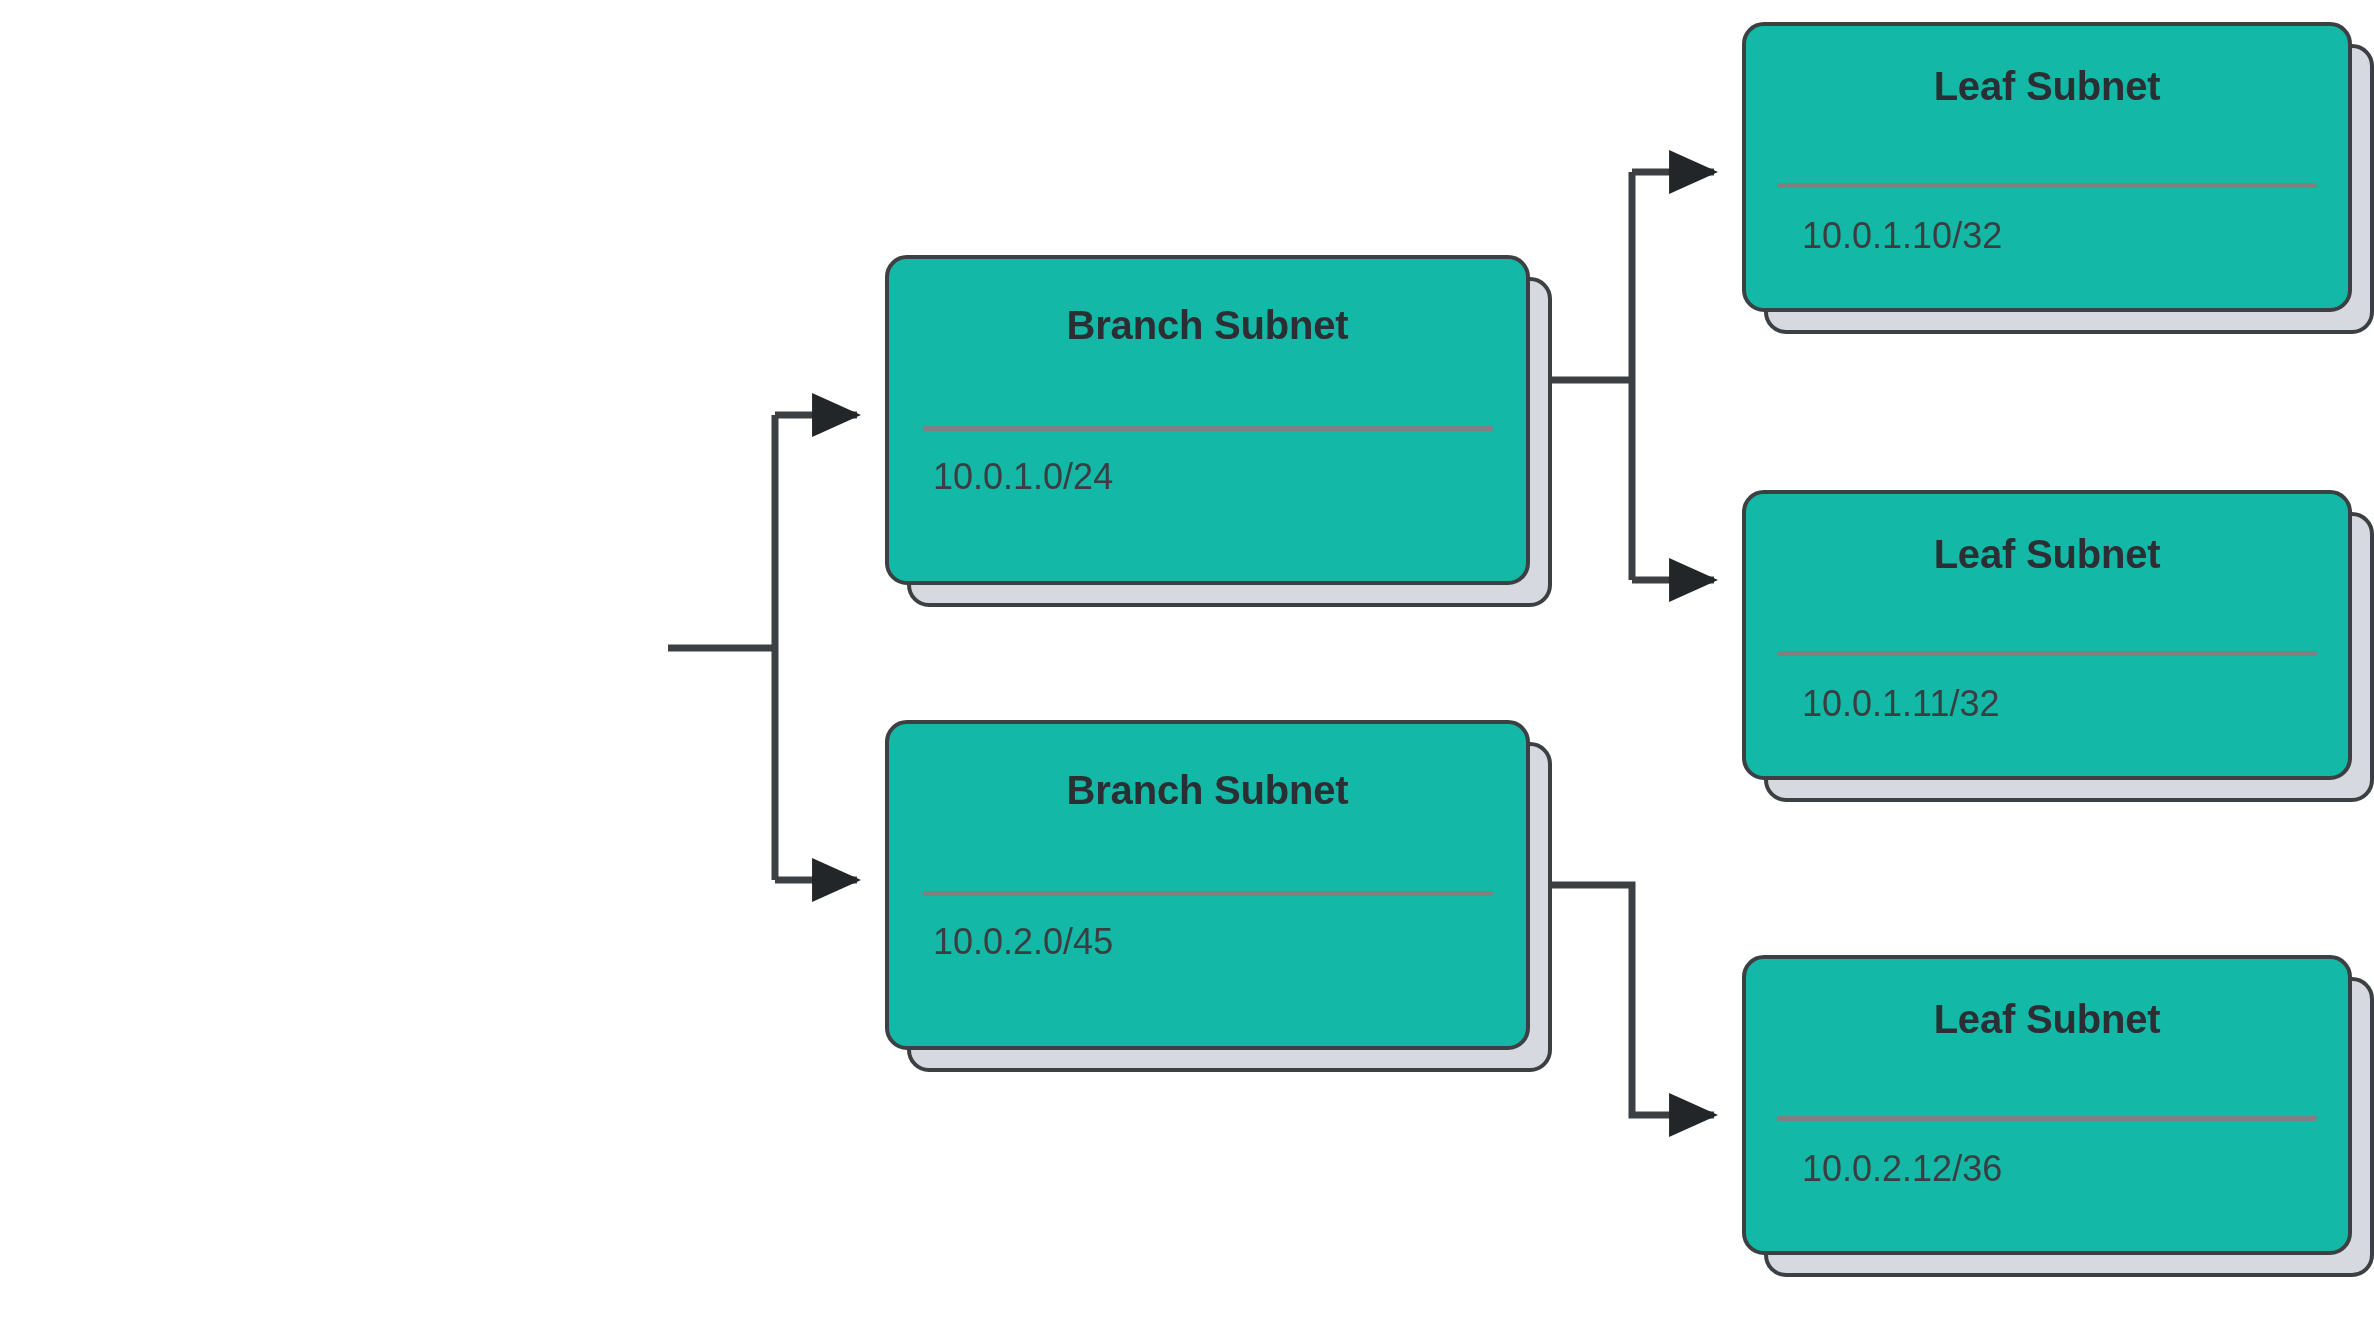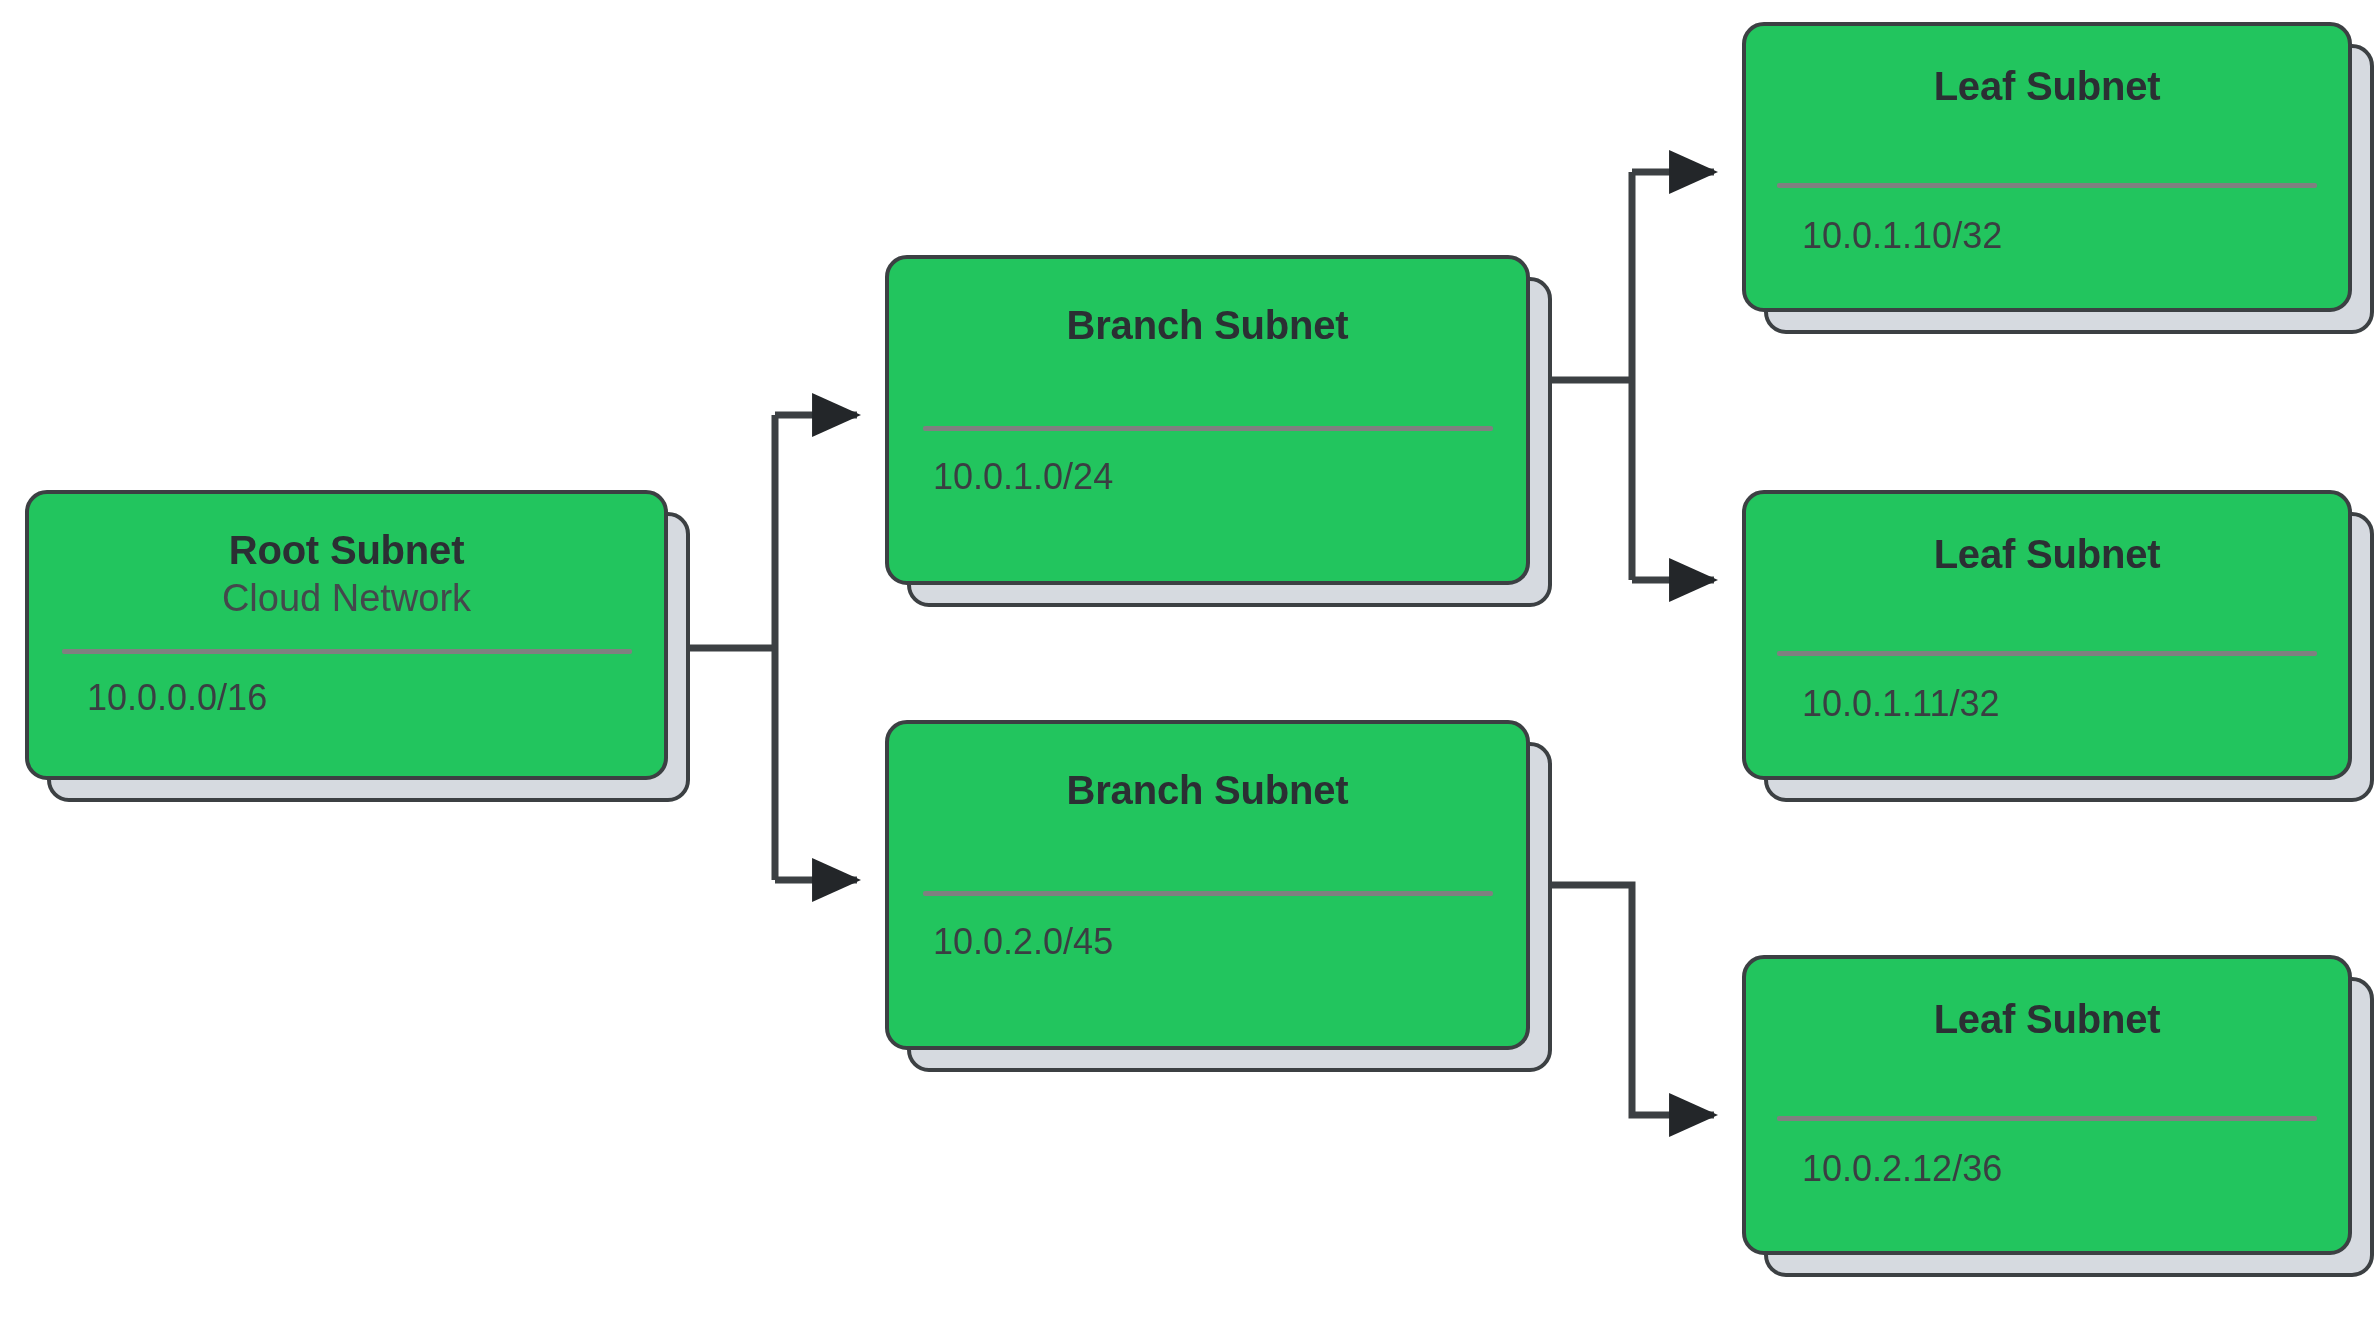--- a/index.html
+++ b/index.html
@@ -45,21 +45,21 @@
     border: 4px solid #3c4043;
     border-radius: 22px;
     box-sizing: border-box;
   }
   .card-face {
     position: absolute;
     left: 0;
     top: 0;
     width: 100%;
     height: 100%;
-    background: #22c55e;
+    background: #14b8a6;
     border: 4px solid #3c4043;
     border-radius: 22px;
     box-sizing: border-box;
     display: flex;
     flex-direction: column;
     align-items: center;
   }
 
   .card-title {
     font-size: 40px;
@@ -132,29 +132,20 @@
       <path d="M 1632 172 L 1632 580" fill="none" stroke="#3c4043" stroke-width="7"></path>
       <path d="M 1632 172 L 1714 172" fill="none" stroke="#3c4043" stroke-width="7" marker-end="url(#arrow)"></path>
       <path d="M 1632 580 L 1714 580" fill="none" stroke="#3c4043" stroke-width="7" marker-end="url(#arrow)"></path>
     </g>
 
     <g>
       <path d="M 1530 885 L 1632 885 L 1632 1115 L 1714 1115" fill="none" stroke="#3c4043" stroke-width="7" marker-end="url(#arrow)"></path>
     </g>
   </svg>
 
-  <div class="card-stack root" style="left:25px; top:490px; width:643px; height:290px;">
-    <div class="card-shadow"></div>
-    <div class="card-face">
-      <div class="card-title">Root Subnet</div>
-      <div class="card-subtitle">Cloud Network</div>
-      <div class="card-divider"></div>
-      <div class="card-address">10.0.0.0/16</div>
-    </div>
-  </div>
 
   <div class="card-stack branch" style="left:885px; top:255px; width:645px; height:330px;">
     <div class="card-shadow"></div>
     <div class="card-face">
       <div class="card-title">Branch Subnet</div>
       <div class="card-divider"></div>
       <div class="card-address">10.0.1.0/24</div>
     </div>
   </div>
 

